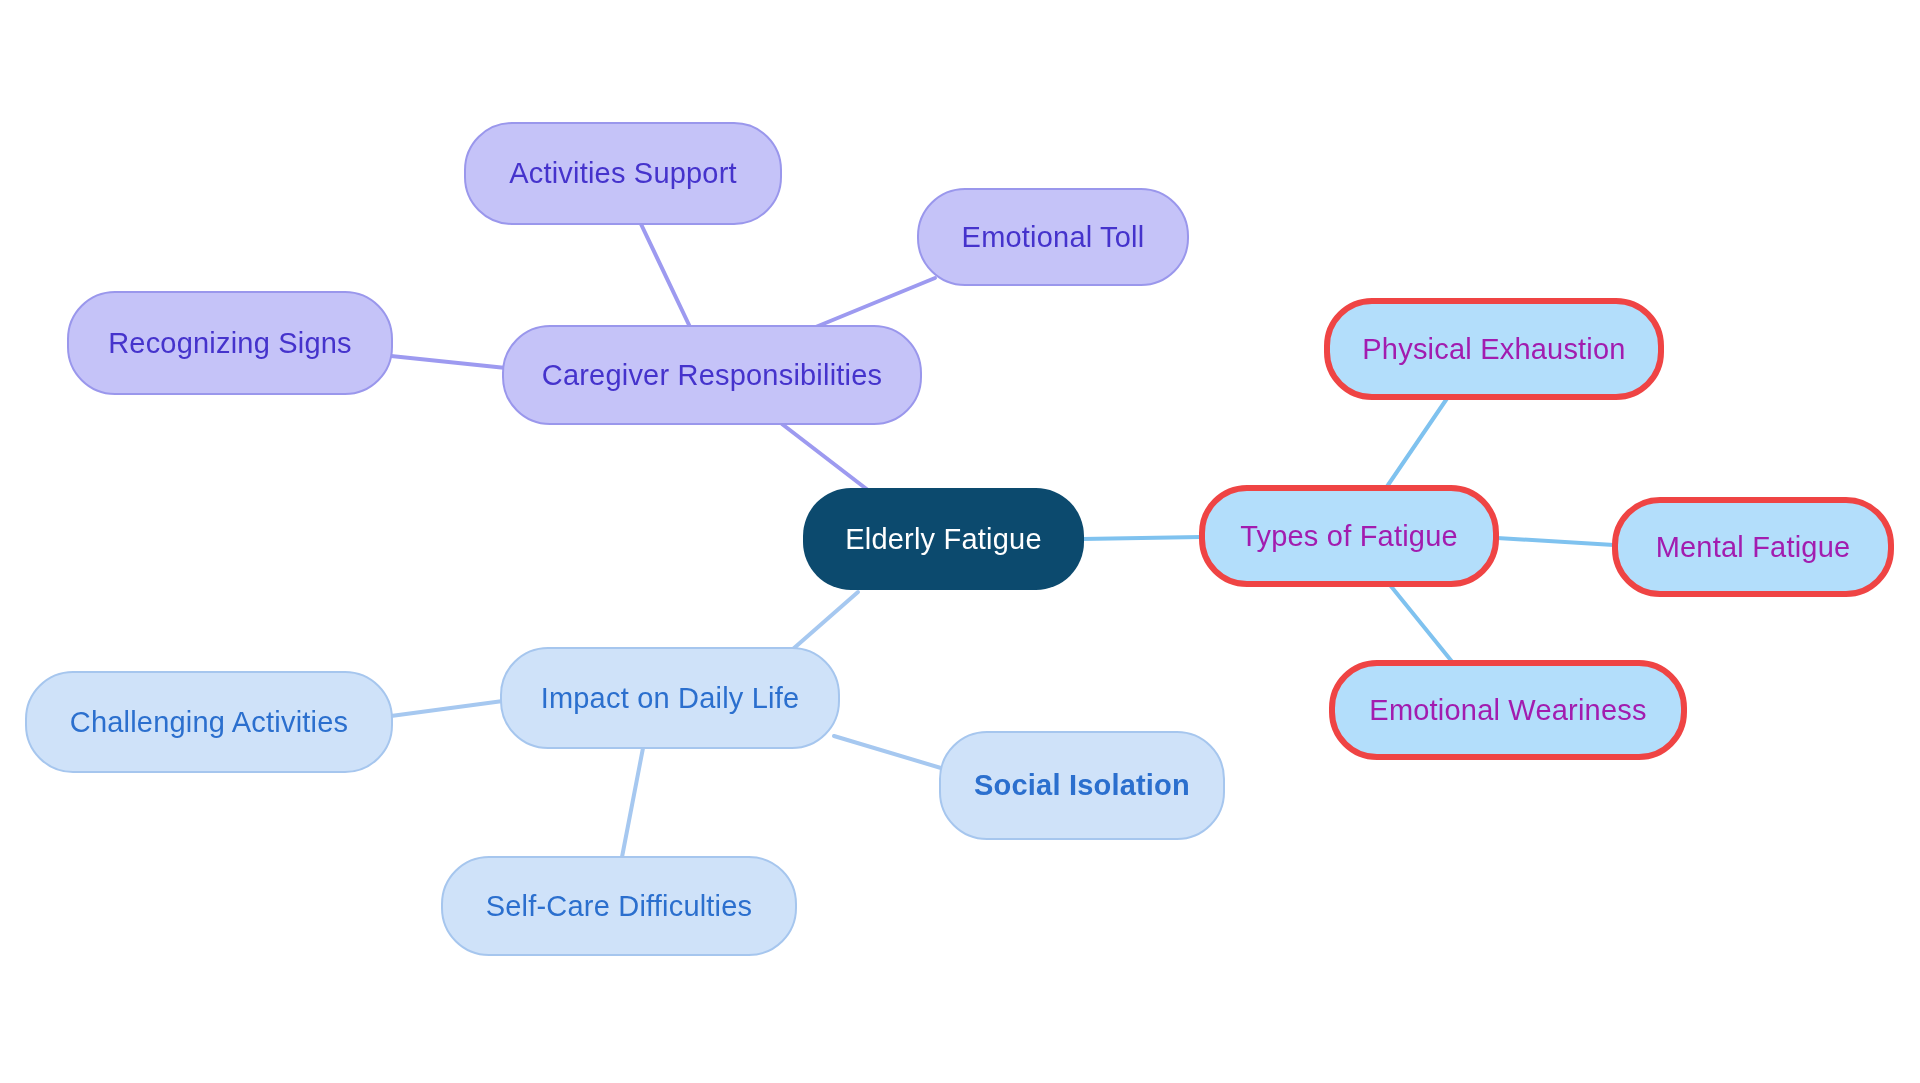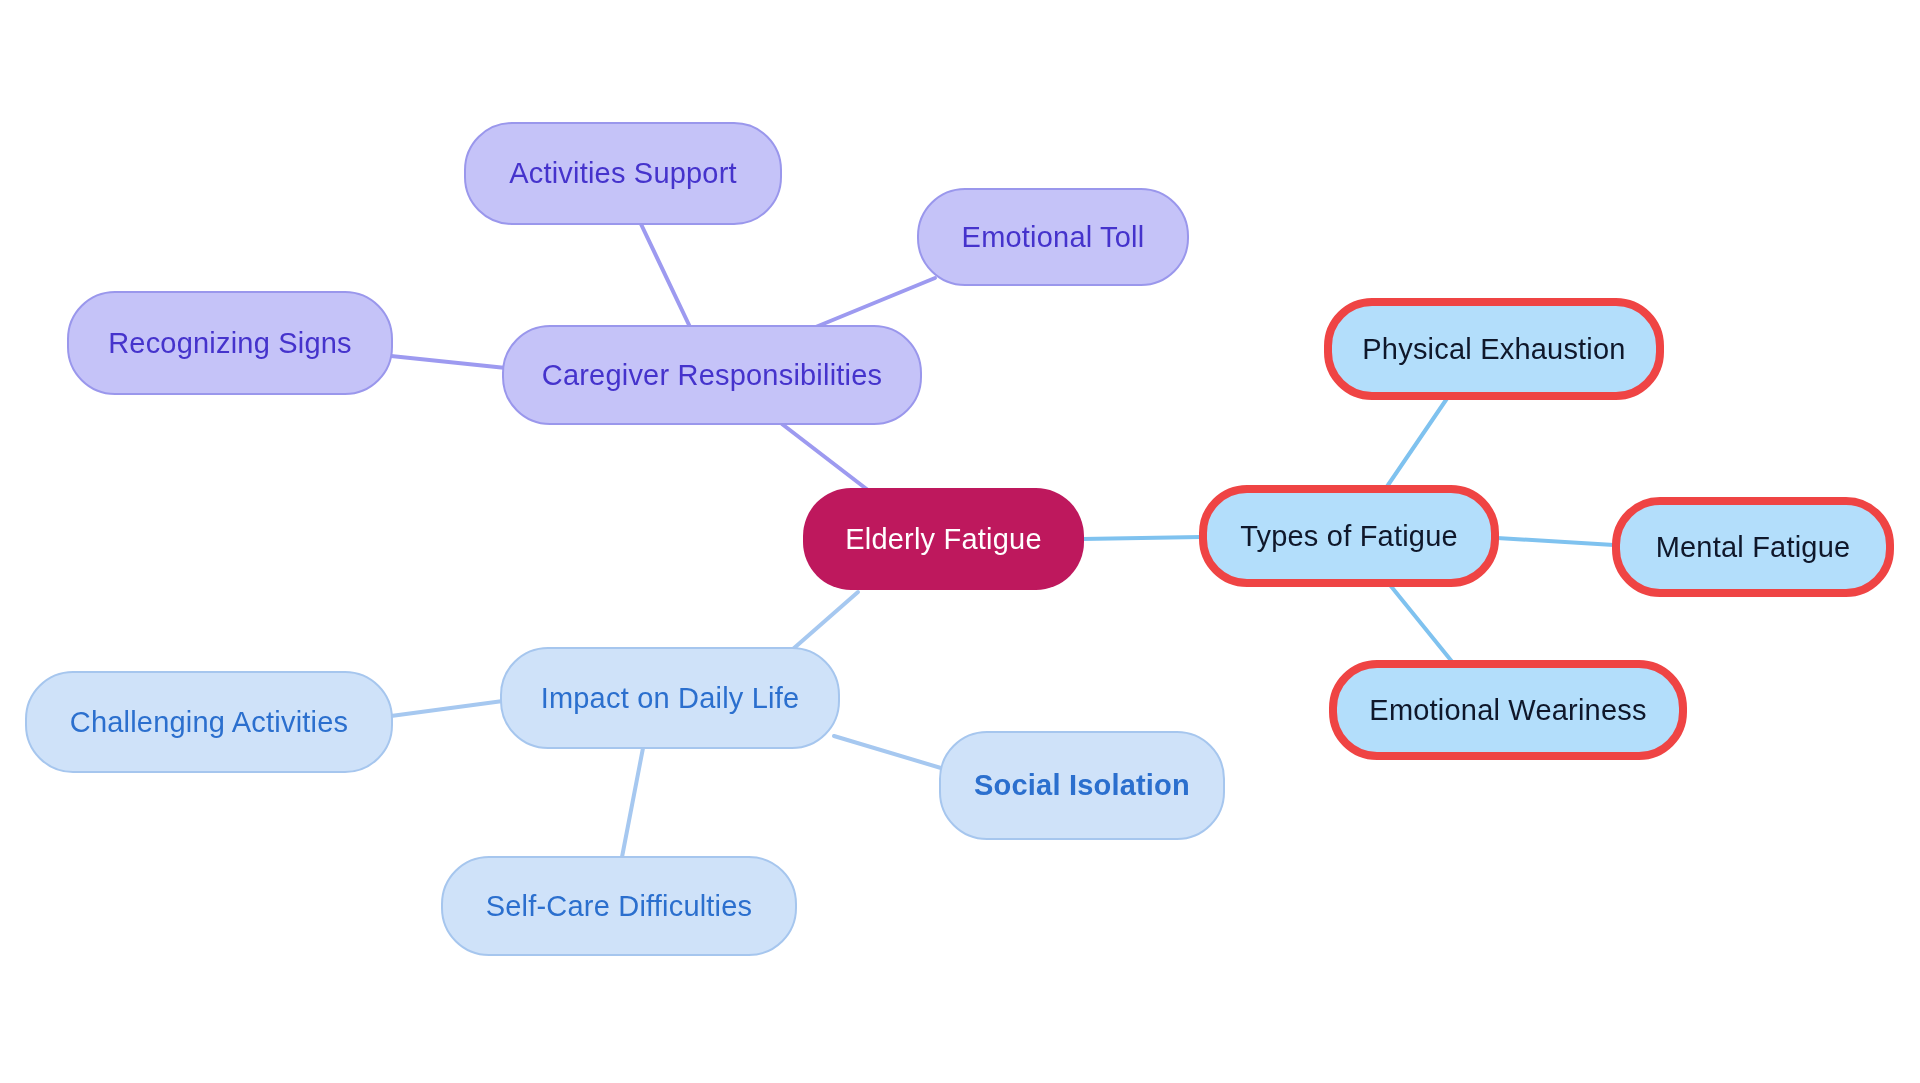--- a/index.html
+++ b/index.html
@@ -29,33 +29,33 @@
     align-items: center;
     justify-content: center;
     border-radius: 48px;
     font-size: 29px;
     letter-spacing: 0.2px;
     white-space: nowrap;
     box-sizing: border-box;
     cursor: default;
   }
   .node.root {
-    background: #be185d;
+    background: #0c4a6e;
     color: #ffffff;
     border: none;
   }
   .node.purple {
     background: #c5c3f8;
     border: 2px solid #9a97ec;
     color: #4533cc;
   }
   .node.blue {
     background: #b3defb;
-    border: 8px solid #ef4444;
-    color: #0f172a;
+    border: 6px solid #ef4444;
+    color: #a21caf;
   }
   .node.lightblue {
     background: #cfe2f9;
     border: 2px solid #a6c6ee;
     color: #2b6fce;
   }
 </style>
 </head>
 <body>
 

